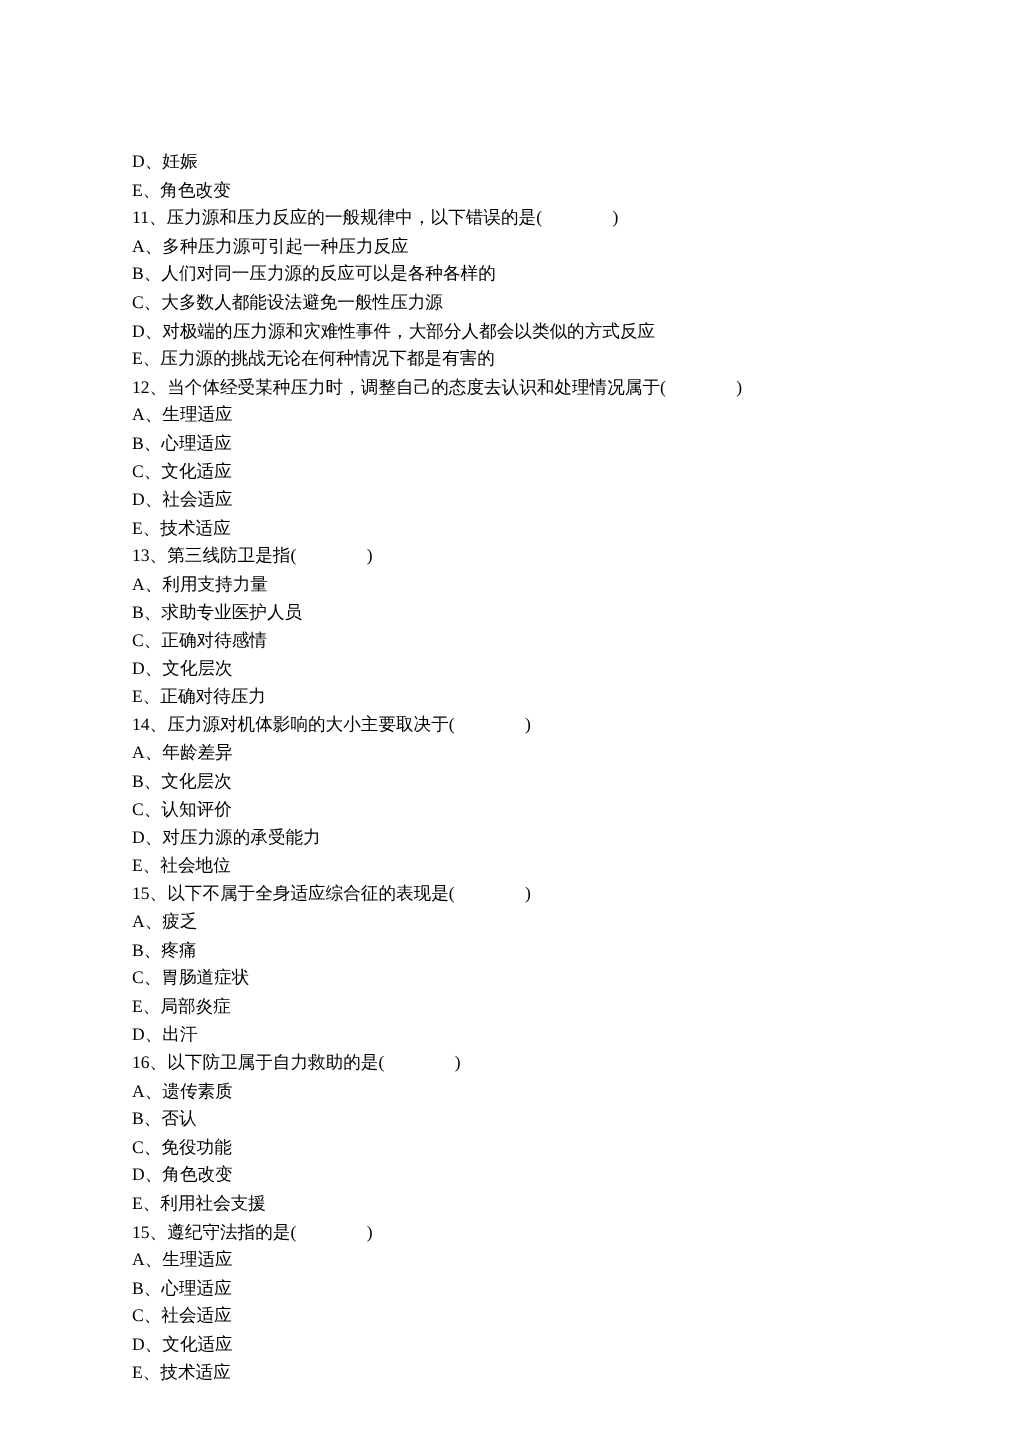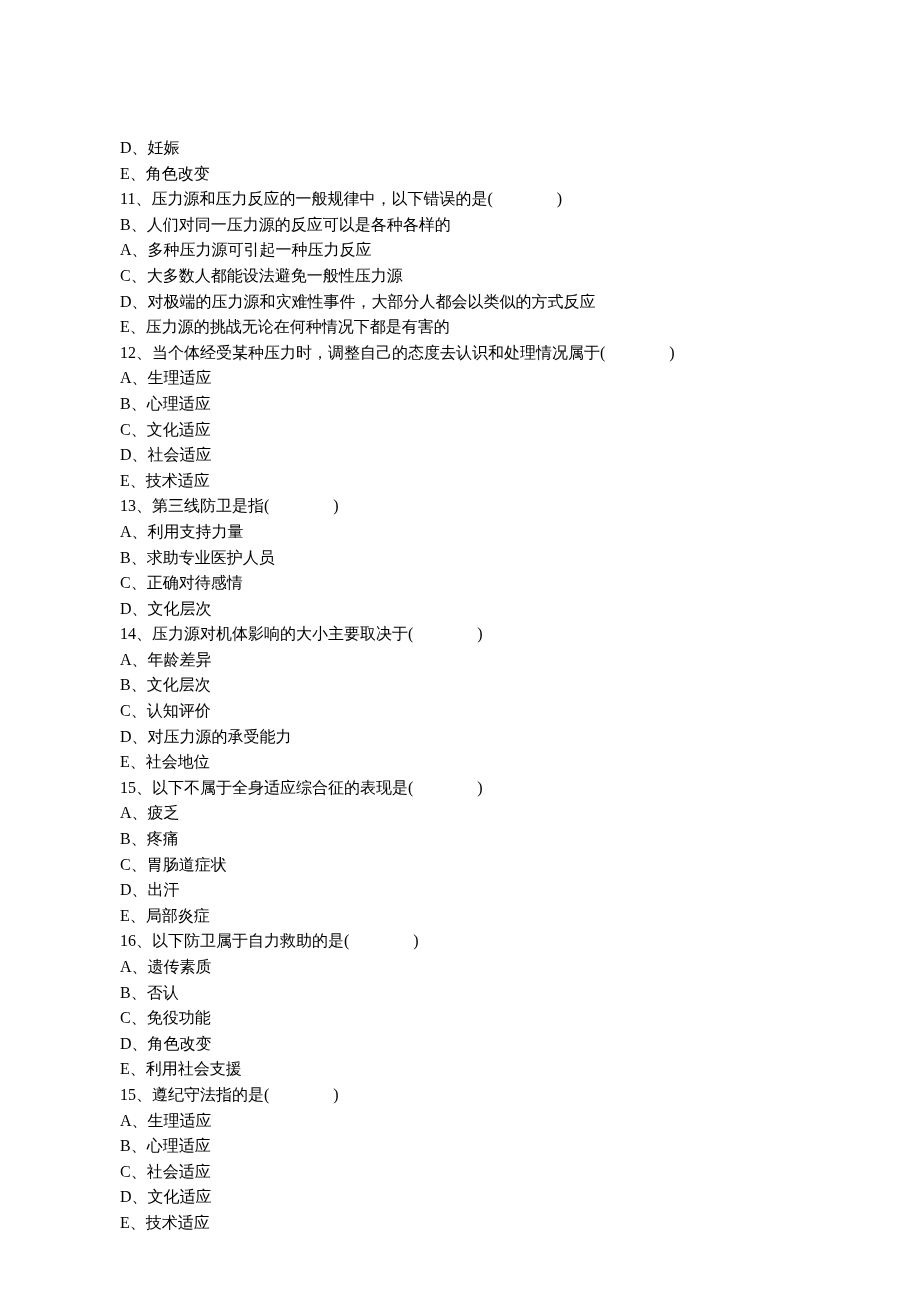--- a/index.html
+++ b/index.html
@@ -17,48 +17,49 @@
       white-space: nowrap;
     }
   </style>
 </head>
 <body>
 
 <div id="content">
     <div class="line">D、妊娠</div>
     <div class="line">E、角色改变</div>
     <div class="line">11、压力源和压力反应的一般规律中，以下错误的是(　　　　)</div>
+    <div class="line">A、多种压力源可引起一种压力反应</div>
     <div class="line">B、人们对同一压力源的反应可以是各种各样的</div>
-    <div class="line">A、多种压力源可引起一种压力反应</div>
     <div class="line">C、大多数人都能设法避免一般性压力源</div>
     <div class="line">D、对极端的压力源和灾难性事件，大部分人都会以类似的方式反应</div>
     <div class="line">E、压力源的挑战无论在何种情况下都是有害的</div>
     <div class="line">12、当个体经受某种压力时，调整自己的态度去认识和处理情况属于(　　　　)</div>
     <div class="line">A、生理适应</div>
     <div class="line">B、心理适应</div>
     <div class="line">C、文化适应</div>
     <div class="line">D、社会适应</div>
     <div class="line">E、技术适应</div>
     <div class="line">13、第三线防卫是指(　　　　)</div>
     <div class="line">A、利用支持力量</div>
     <div class="line">B、求助专业医护人员</div>
     <div class="line">C、正确对待感情</div>
     <div class="line">D、文化层次</div>
+    <div class="line">E、正确对待压力</div>
     <div class="line">14、压力源对机体影响的大小主要取决于(　　　　)</div>
     <div class="line">A、年龄差异</div>
     <div class="line">B、文化层次</div>
     <div class="line">C、认知评价</div>
     <div class="line">D、对压力源的承受能力</div>
     <div class="line">E、社会地位</div>
     <div class="line">15、以下不属于全身适应综合征的表现是(　　　　)</div>
     <div class="line">A、疲乏</div>
     <div class="line">B、疼痛</div>
     <div class="line">C、胃肠道症状</div>
+    <div class="line">E、局部炎症</div>
     <div class="line">D、出汗</div>
-    <div class="line">E、局部炎症</div>
     <div class="line">16、以下防卫属于自力救助的是(　　　　)</div>
     <div class="line">A、遗传素质</div>
     <div class="line">B、否认</div>
     <div class="line">C、免役功能</div>
     <div class="line">D、角色改变</div>
     <div class="line">E、利用社会支援</div>
     <div class="line">15、遵纪守法指的是(　　　　)</div>
     <div class="line">A、生理适应</div>
     <div class="line">B、心理适应</div>
     <div class="line">C、社会适应</div>

